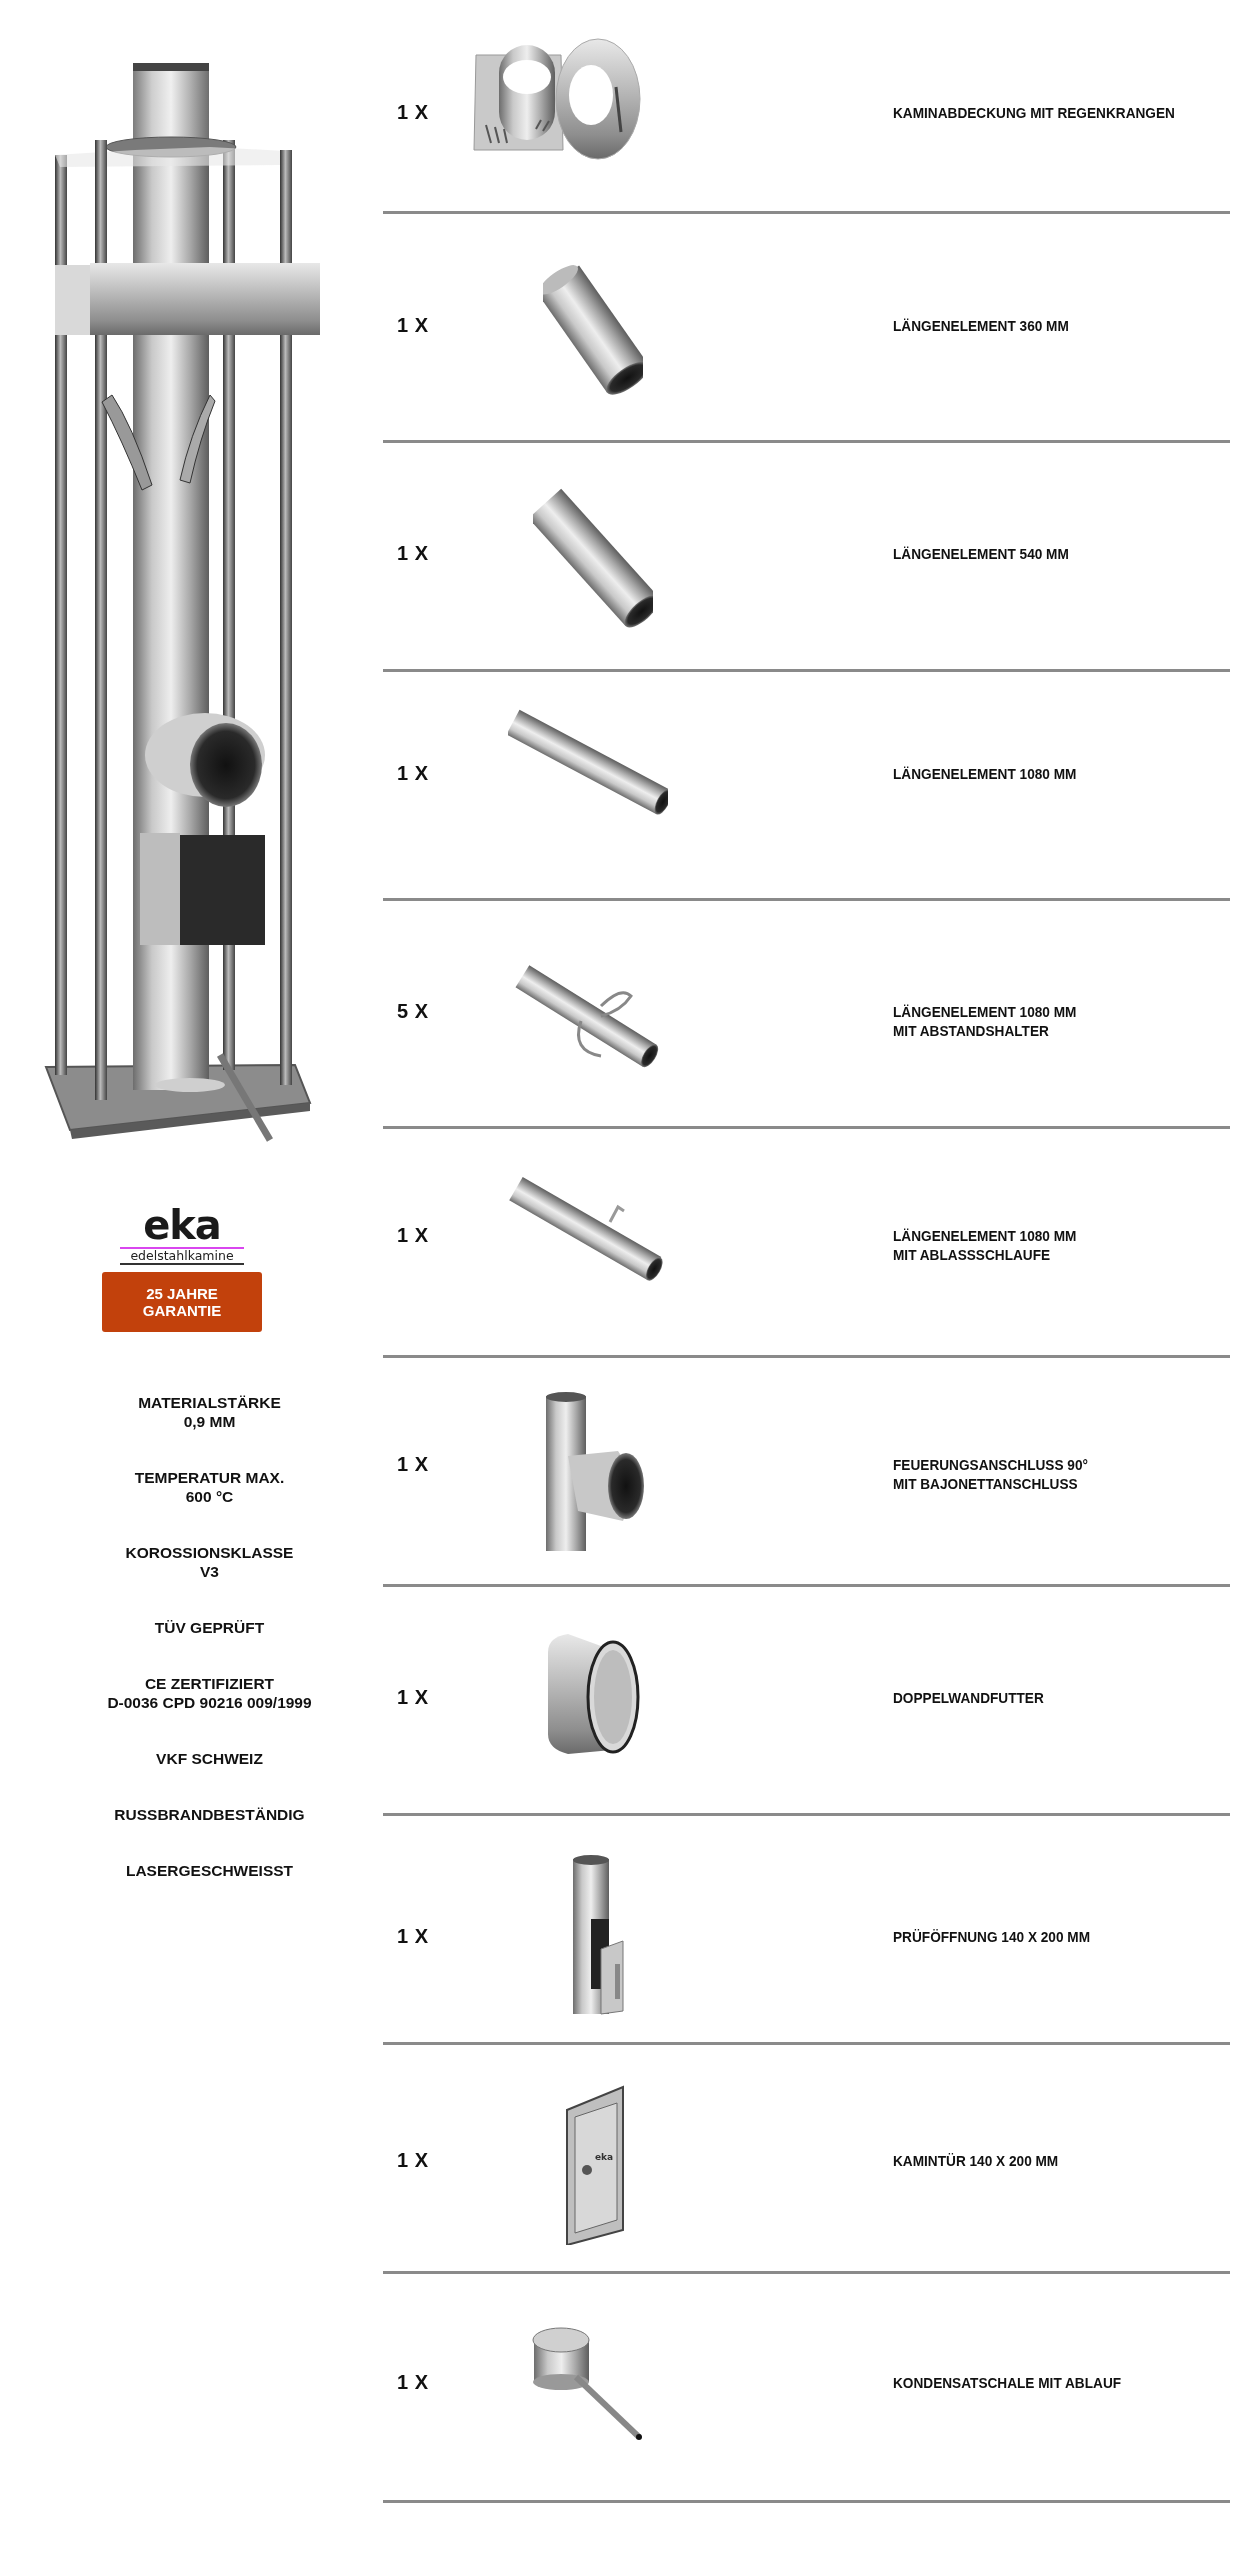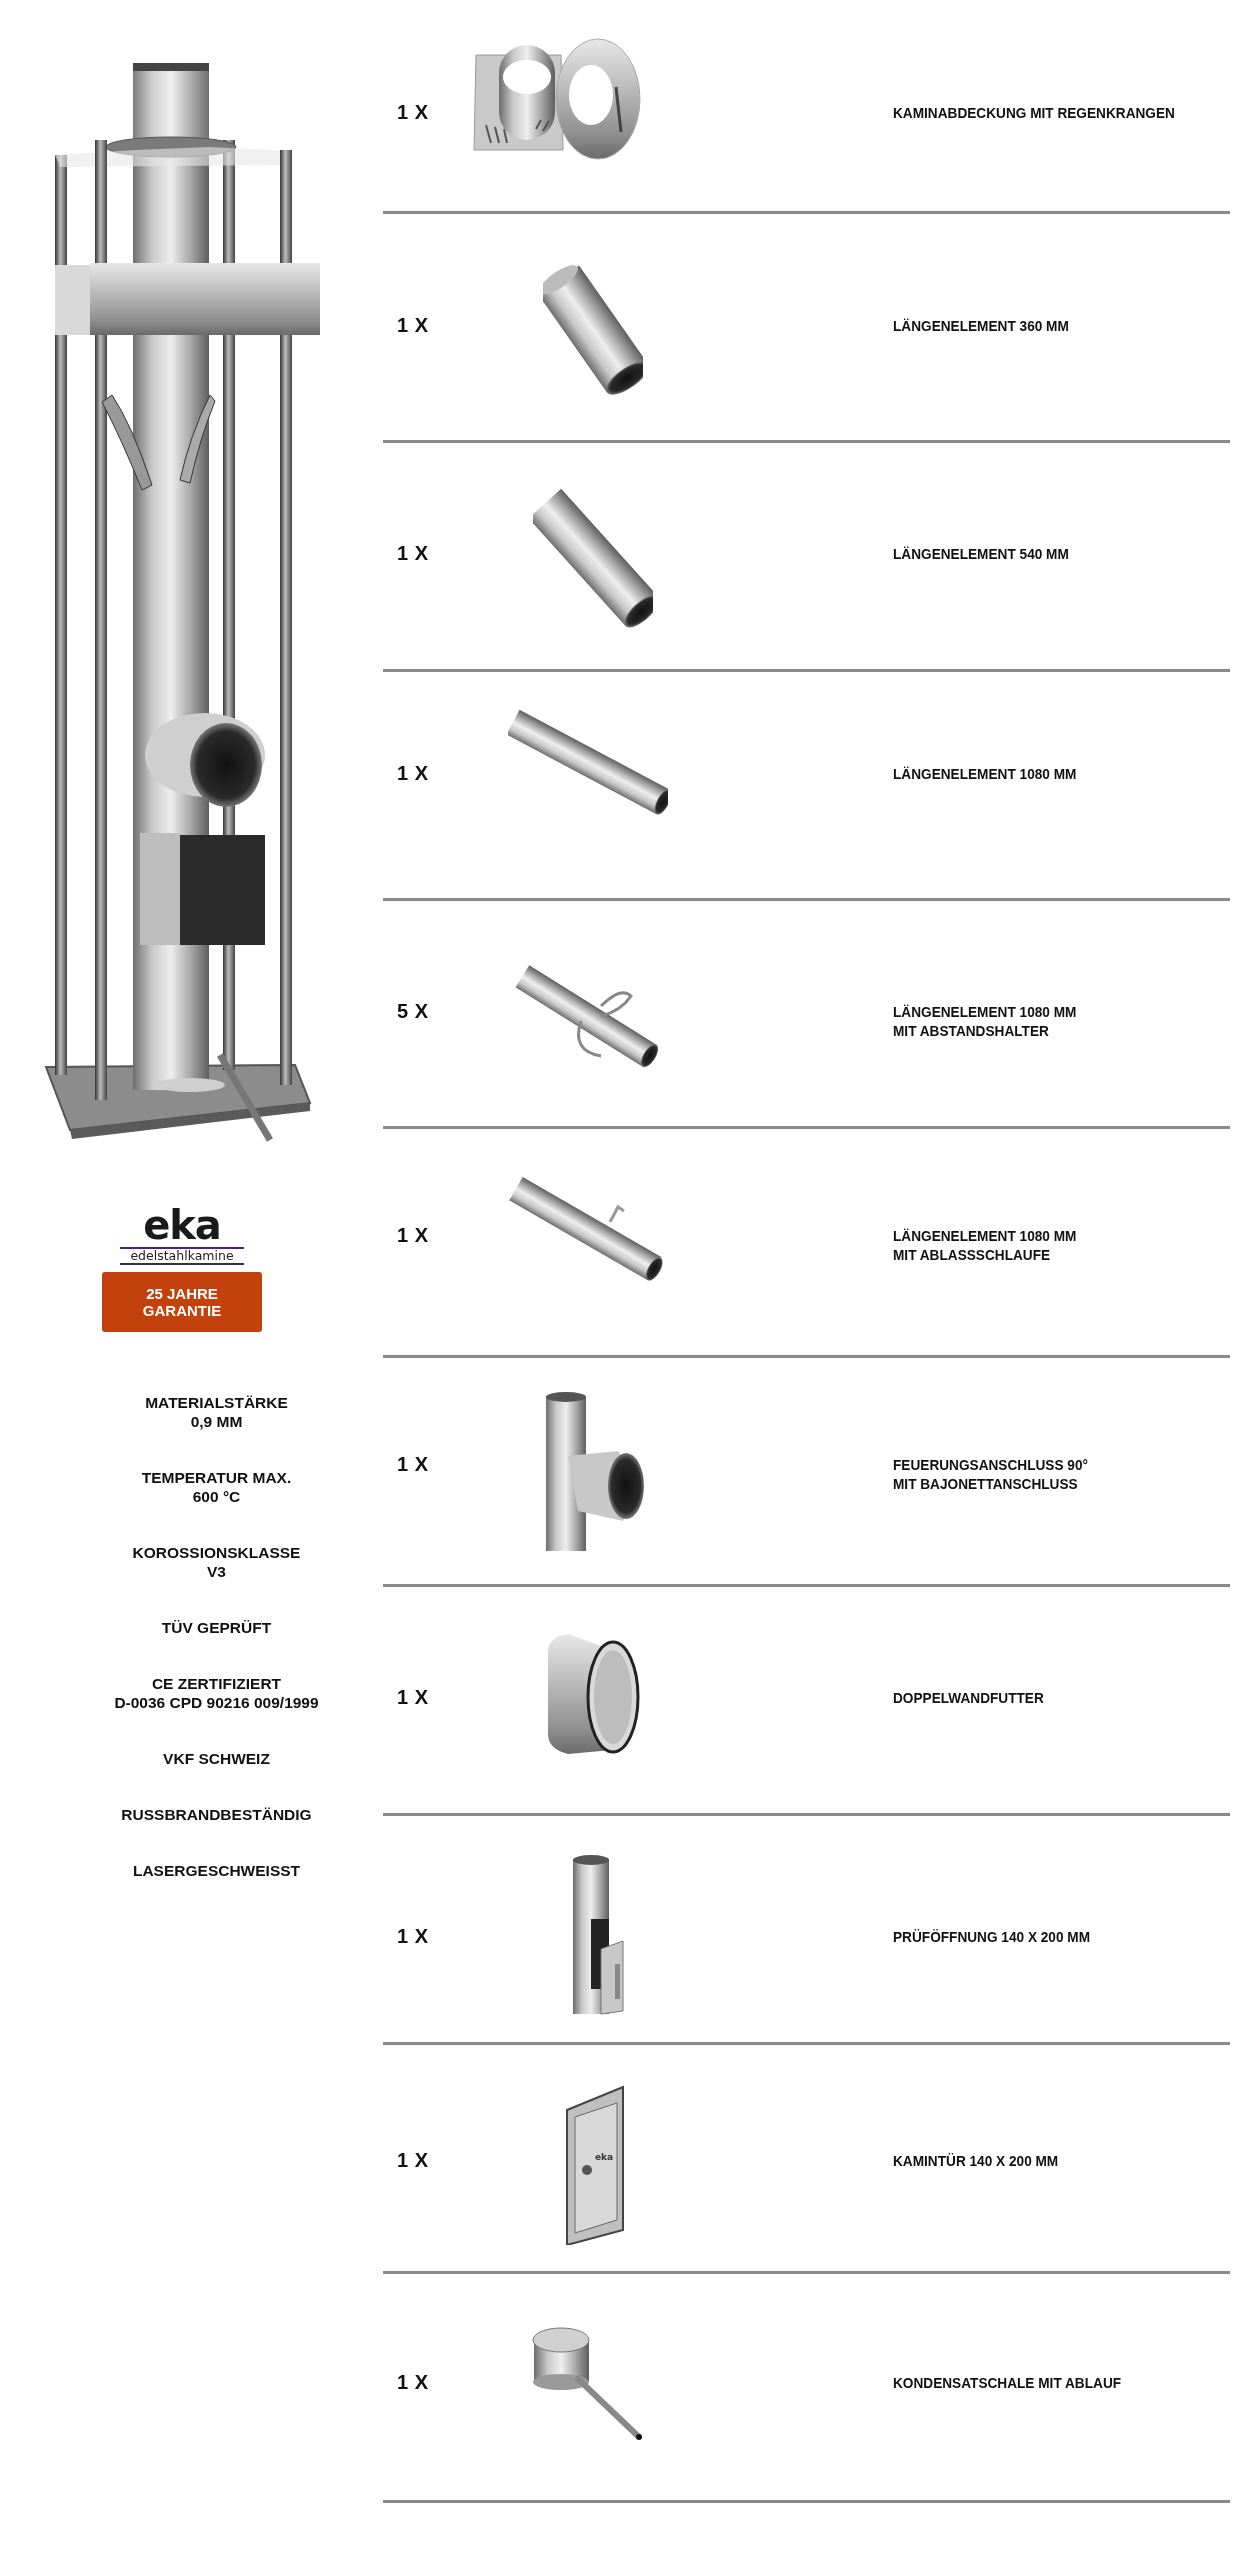--- a/index.html
+++ b/index.html
@@ -1,23 +1,23 @@
 <!DOCTYPE html>
 <html><head>
 <meta charset="utf-8">
 <style>
   html,body{margin:0;padding:0;background:#ffffff;}
   body{width:1249px;height:2560px;position:relative;overflow:hidden;font-family:"Liberation Sans","DejaVu Sans",sans-serif;color:#111;}
   .left{position:absolute;left:0;top:0;width:380px;height:2560px;}
   .chimney{position:absolute;left:40px;top:55px;width:280px;height:1100px;}
   .logo{position:absolute;left:102px;top:1205px;width:160px;text-align:center;}
   .logo-word{font-family:"DejaVu Sans",sans-serif;font-weight:bold;font-size:40px;line-height:40px;letter-spacing:-1px;color:#1a1a1a;}
-  .logo-sub{display:block;margin:2px auto 0;width:124px;border-top:2px solid #4c1d95;border-bottom:2px solid #333;font-size:12.5px;line-height:14px;color:#222;font-family:"DejaVu Sans",sans-serif;}
+  .logo-sub{display:block;margin:2px auto 0;width:124px;border-top:2px solid #d946ef;border-bottom:2px solid #333;font-size:12.5px;line-height:14px;color:#222;font-family:"DejaVu Sans",sans-serif;}
   .badge{position:absolute;left:102px;top:1272px;width:160px;height:60px;background:#c2410c;border-radius:3px;color:#fff;font-weight:bold;font-size:15px;line-height:17px;text-align:center;display:flex;flex-direction:column;justify-content:center;}
-  .specs{position:absolute;left:12px;top:1393px;width:365px;text-align:center;padding-left:22px;}
+  .specs{position:absolute;left:5px;top:1393px;width:365px;text-align:center;padding-left:22px;}
   .spec{font-weight:bold;font-size:15.5px;line-height:19px;color:#111;}
   .rows{position:absolute;left:383px;top:0;width:847px;}
   .row{position:absolute;left:0;width:847px;height:229px;}
   .sep{position:absolute;left:0;width:847px;height:3px;background:#8a8a8a;bottom:0;}
   .qty{position:absolute;left:14px;font-weight:bold;font-size:20px;line-height:19px;color:#111;letter-spacing:0.5px;}
   .label{position:absolute;left:510px;font-weight:bold;font-size:15.5px;line-height:19px;color:#111;transform:scaleX(0.88);transform-origin:left center;white-space:nowrap;}
   .pic{position:absolute;}
   svg{display:block;}
 </style>
 </head>

